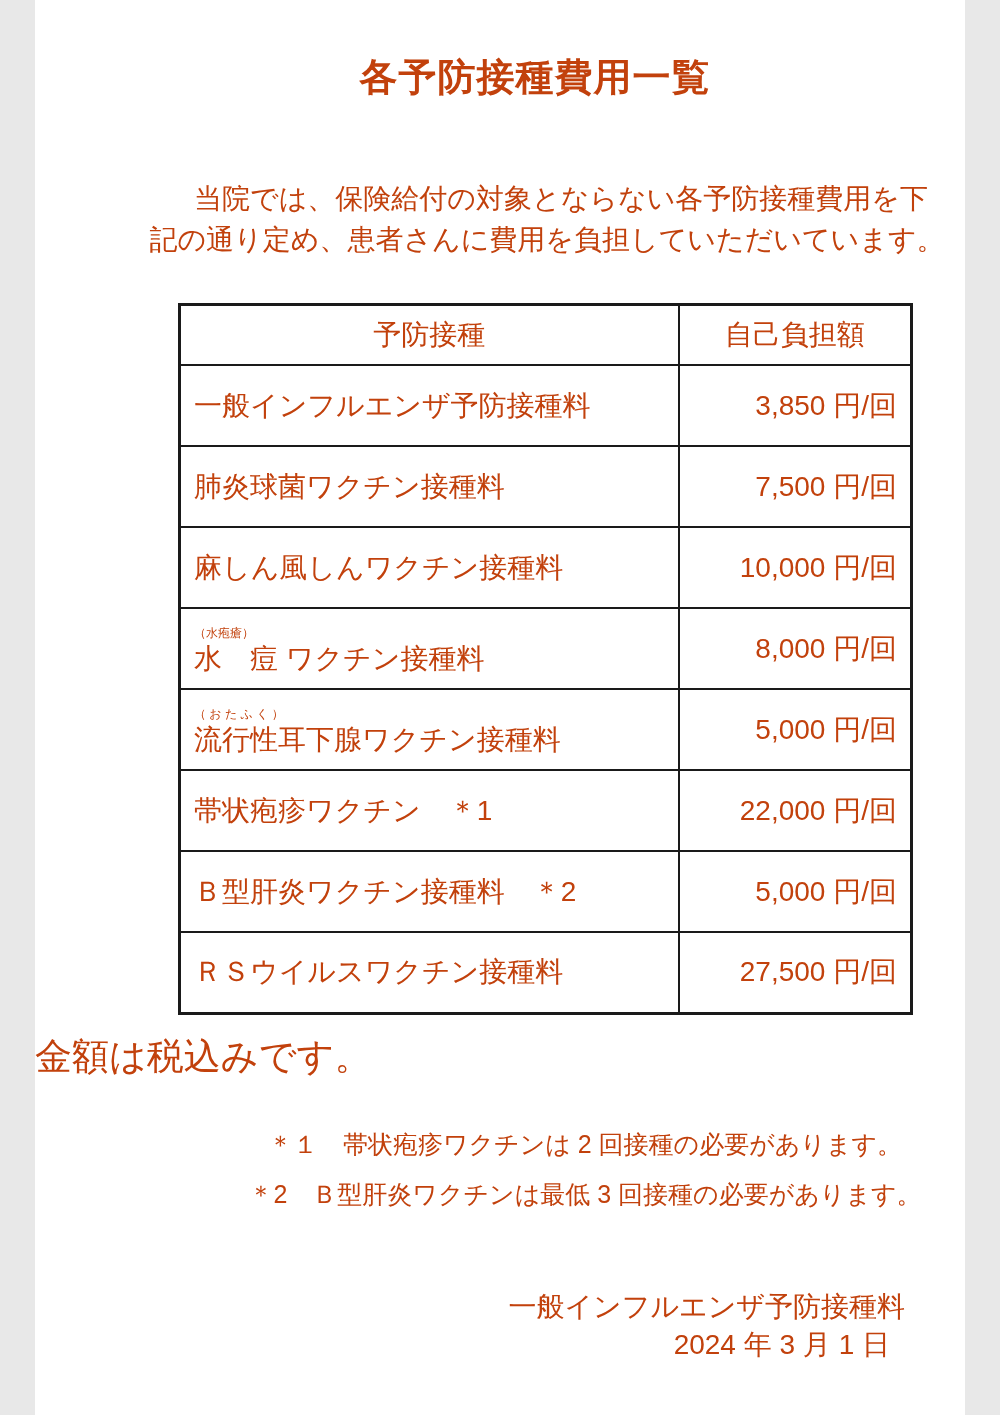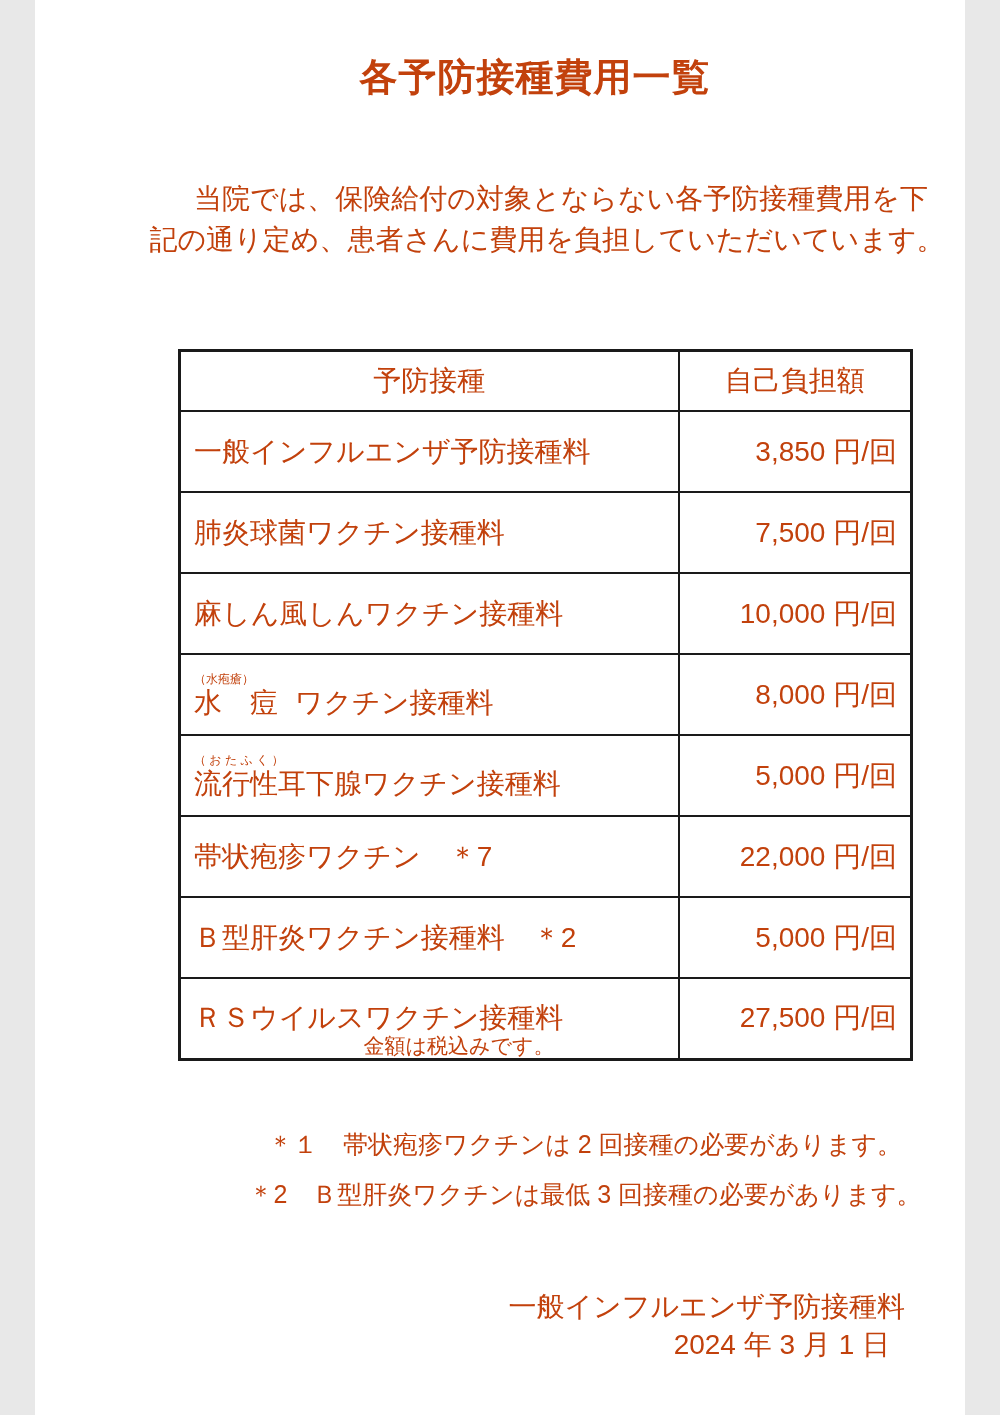--- a/index.html
+++ b/index.html
@@ -40,21 +40,20 @@
     margin: 12px;
   }
   table.fee-table {
     position: absolute;
     left: 143px;
     top: 303px;
     width: 732px;
     border-collapse: collapse;
     table-layout: fixed;
     border: 3px solid #1a1a1a;
-    margin-top: 46px;
   }
   .fee-table col.c-name { width: 499px; }
   .fee-table col.c-fee  { width: 233px; }
   .fee-table th, .fee-table td {
     border: 2px solid #1a1a1a;
     vertical-align: middle;
     font-weight: 500;
   }
   .fee-table th {
     height: 56px;
@@ -72,28 +71,28 @@
     font-size: 28px;
     text-align: right;
     padding-right: 13px;
     padding-left: 22px;
   }
   .ruby-note {
     display: block;
     font-size: 12px;
     line-height: 19px;
   }
-  .main-name { display: block; line-height: 31px; font-family: Liberation Mono, monospace; }
+  .main-name { display: block; line-height: 31px; }
   .tax-note {
     position: absolute;
     top: 1032px;
     left: 0;
     width: 848px;
-    text-align: center;
-    font-size: 21px;
+    text-align: left;
+    font-size: 37px;
     font-weight: 500;
   }
   .footnotes {
     position: absolute;
     top: 1128px;
     left: 100px;
     width: 900px;
     text-align: center;
     font-size: 25px;
     font-weight: 500;
@@ -158,21 +157,21 @@
         <td class="fee-cell">8,000 円/回</td>
       </tr>
       <tr>
         <td class="name-cell">
           <span class="ruby-note">（ お た ふ く ）</span>
           <span class="main-name">流行性耳下腺ワクチン接種料</span>
         </td>
         <td class="fee-cell">5,000 円/回</td>
       </tr>
       <tr>
-        <td class="name-cell">帯状疱疹ワクチン　＊7</td>
+        <td class="name-cell">帯状疱疹ワクチン　＊1</td>
         <td class="fee-cell">22,000 円/回</td>
       </tr>
       <tr>
         <td class="name-cell">Ｂ型肝炎ワクチン接種料　＊2</td>
         <td class="fee-cell">5,000 円/回</td>
       </tr>
       <tr>
         <td class="name-cell">ＲＳウイルスワクチン接種料</td>
         <td class="fee-cell">27,500 円/回</td>
       </tr>

